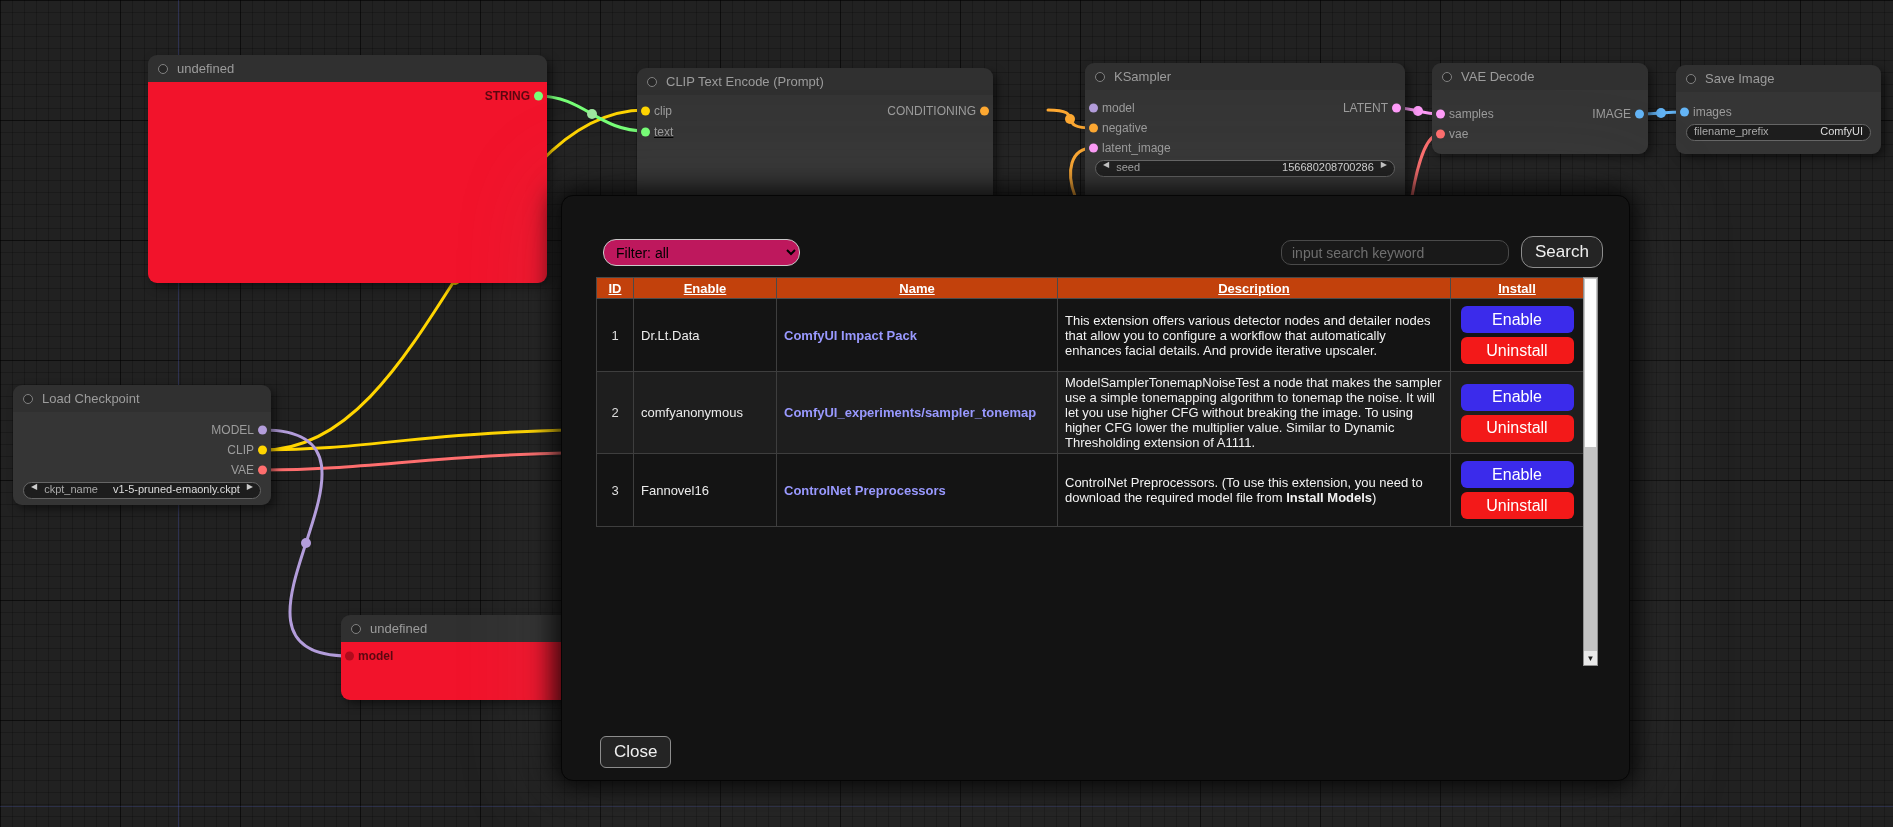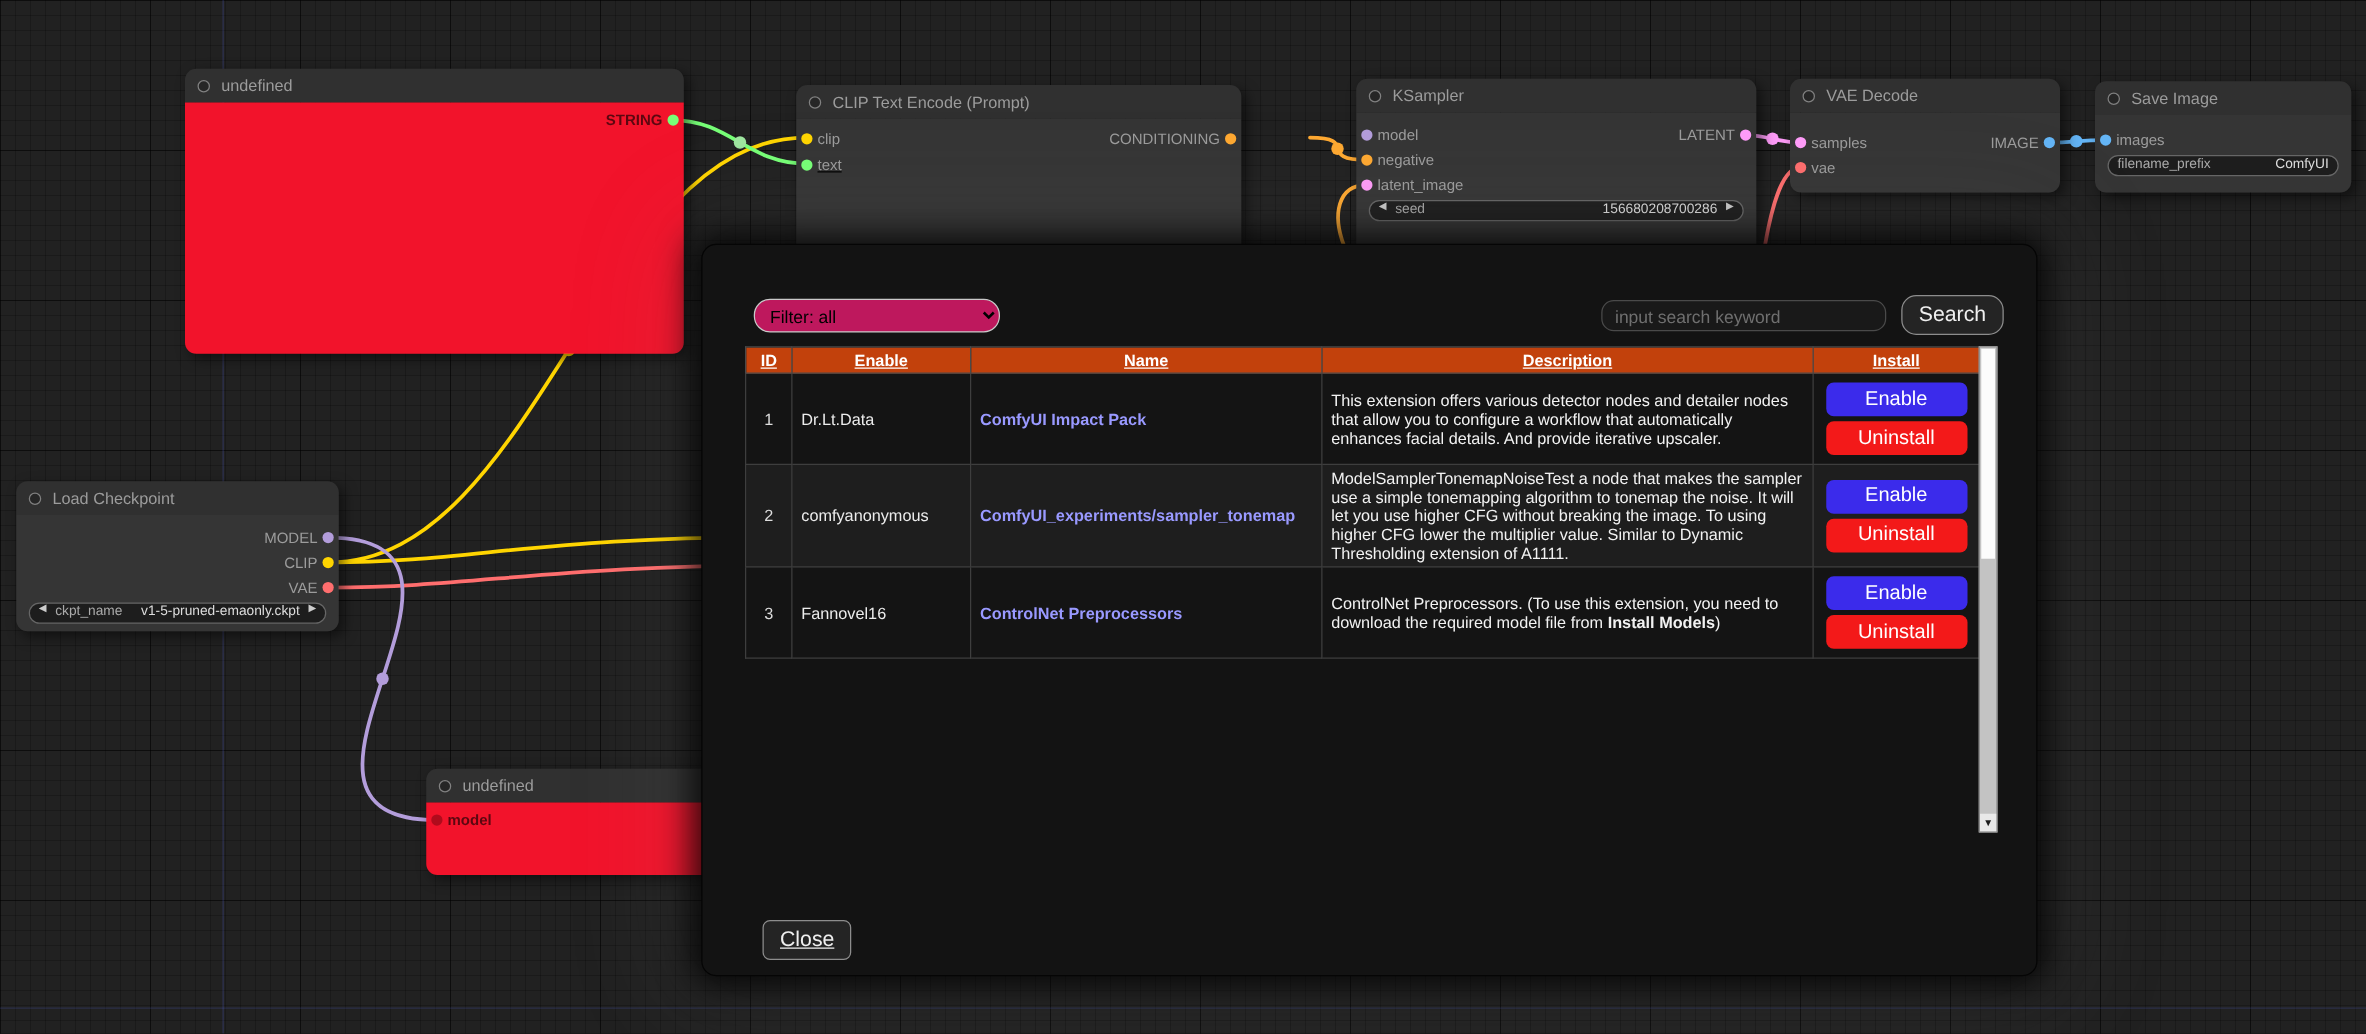--- a/index.html
+++ b/index.html
@@ -46,21 +46,21 @@
           background:#131313;border:1px solid #050505;border-radius:12px;
           box-shadow:0 0 26px 8px rgba(0,0,0,0.8), 0 0 90px 25px rgba(120,120,120,0.12);}
   .filter-select{position:absolute;left:41px;top:43px;width:197px;height:27px;border-radius:13px;
                  border:1px solid #c9c9c9;background:#be185d;color:#000;font-size:14px;padding:0 8px;}
   .search-input{position:absolute;left:719px;top:44px;width:228px;height:25px;background:#191919;
                 border:1px solid #4a4a4a;border-radius:10px;color:#ddd;font-size:14px;padding:0 10px;}
   .search-input::placeholder{color:#6f6f6f;}
   .dlg-btn{background:#242424;border:1px solid #8d8d8d;border-radius:6px;color:#efefef;font-size:17px;
            padding:3px 13px;font-family:inherit;}
   .search-btn{position:absolute;left:959px;top:40px;height:32px;border-radius:12px;}
-  .close-btn{position:absolute;left:48px;top:540px;height:32px;text-decoration:underline;}
+  .close-btn{position:absolute;left:38px;top:540px;height:32px;}
 
   table.ext{position:absolute;left:34px;top:81px;width:987px;border-collapse:collapse;table-layout:fixed;
             font-size:13px;color:#ececec;}
   table.ext th{background:#c2410c;color:#fff;font-weight:bold;height:21px;border:1px solid #4a4a4a;font-size:13px;text-decoration:underline;}
   table.ext td{border:1px solid #3e3e3e;padding:3px 7px;vertical-align:middle;}
   tr.row-odd{background:#141414;} tr.row-even{background:#1e1e1e;}
   td.c-id{text-align:center;color:#ddd;}
   .name-link{font-weight:bold;color:#9999ff;cursor:pointer;}
   td.c-desc{line-height:15px;color:#f2f2f2;}
   td.c-install{text-align:center;padding:4px 4px;}

